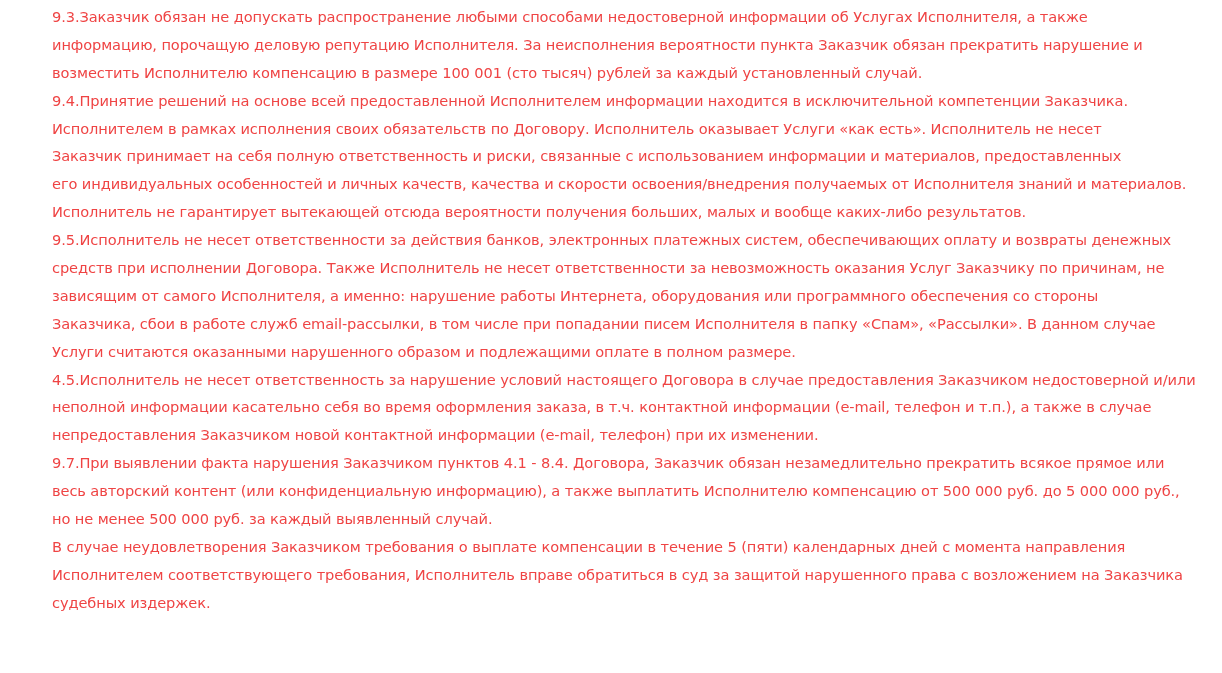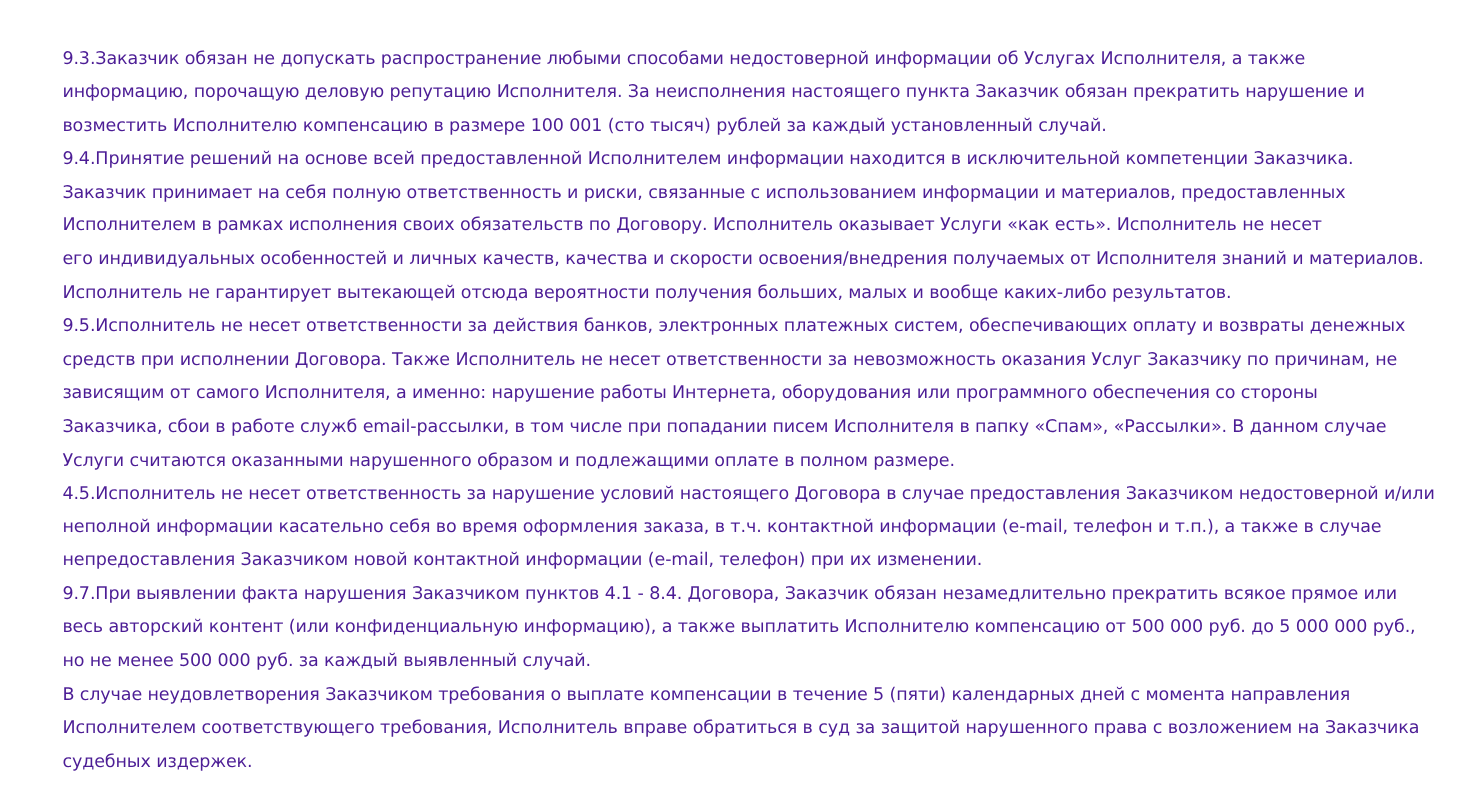--- a/index.html
+++ b/index.html
@@ -5,39 +5,38 @@
   html, body { margin: 0; padding: 0; background: #ffffff; }
   body { width: 1222px; height: 673px; overflow: hidden; }
   .doc {
     position: absolute;
     left: 52px;
     top: 3px;
     width: 1165px;
     font-family: "DejaVu Sans", sans-serif;
     font-size: 14.6px;
     line-height: 27.9px;
-    color: #4c1d95;
+    color: #ef4444;
     letter-spacing: -0.1px;
-    margin-top: 32px;
   }
   .line { white-space: nowrap; display: block; height: 27.9px; }
 </style>
 </head>
 <body>
 
 <div class="doc">
   <div>
     <span class="line">9.3.Заказчик обязан не допускать распространение любыми способами недостоверной информации об Услугах Исполнителя, а также</span>
-    <span class="line">информацию, порочащую деловую репутацию Исполнителя. За неисполнения настоящего пункта Заказчик обязан прекратить нарушение и</span>
+    <span class="line">информацию, порочащую деловую репутацию Исполнителя. За неисполнения вероятности пункта Заказчик обязан прекратить нарушение и</span>
     <span class="line">возместить Исполнителю компенсацию в размере 100 001 (сто тысяч) рублей за каждый установленный случай.</span>
   </div>
   <div>
     <span class="line">9.4.Принятие решений на основе всей предоставленной Исполнителем информации находится в исключительной компетенции Заказчика.</span>
+    <span class="line">Исполнителем в рамках исполнения своих обязательств по Договору. Исполнитель оказывает Услуги «как есть». Исполнитель не несет</span>
     <span class="line">Заказчик принимает на себя полную ответственность и риски, связанные с использованием информации и материалов, предоставленных</span>
-    <span class="line">Исполнителем в рамках исполнения своих обязательств по Договору. Исполнитель оказывает Услуги «как есть». Исполнитель не несет</span>
     <span class="line">его индивидуальных особенностей и личных качеств, качества и скорости освоения/внедрения получаемых от Исполнителя знаний и материалов.</span>
     <span class="line">Исполнитель не гарантирует вытекающей отсюда вероятности получения больших, малых и вообще каких-либо результатов.</span>
   </div>
   <div>
     <span class="line">9.5.Исполнитель не несет ответственности за действия банков, электронных платежных систем, обеспечивающих оплату и возвраты денежных</span>
     <span class="line">средств при исполнении Договора. Также Исполнитель не несет ответственности за невозможность оказания Услуг Заказчику по причинам, не</span>
     <span class="line">зависящим от самого Исполнителя, а именно: нарушение работы Интернета, оборудования или программного обеспечения со стороны</span>
     <span class="line">Заказчика, сбои в работе служб email-рассылки, в том числе при попадании писем Исполнителя в папку «Спам», «Рассылки». В данном случае</span>
     <span class="line">Услуги считаются оказанными нарушенного образом и подлежащими оплате в полном размере.</span>
   </div>

